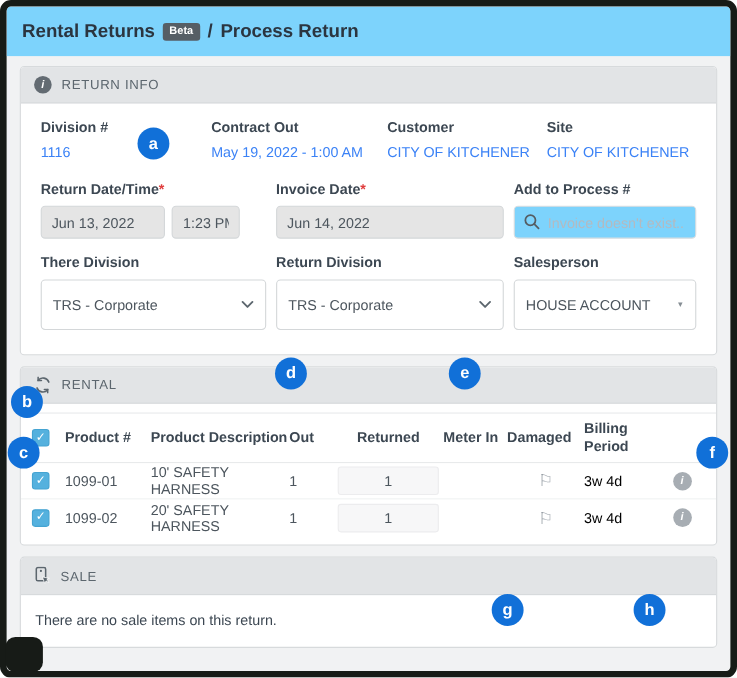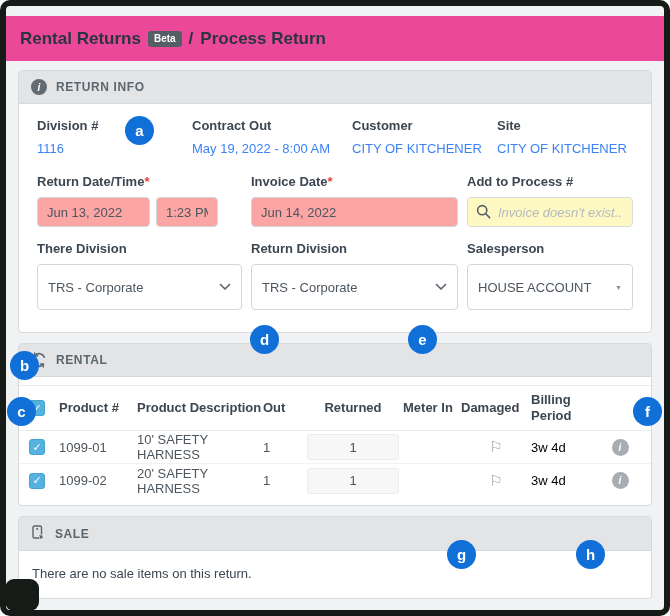--- a/index.html
+++ b/index.html
@@ -7,60 +7,60 @@
     font-family: "Liberation Sans", "DejaVu Sans", sans-serif;
     background: #fff;
     width: 670px; height: 616px;
   }
   .screen { position: relative; width: 670px; height: 616px; }
   .frame {
     position: absolute; inset: 0;
     border: 6px solid #171b17; border-radius: 10px;
     background: #f1f2f3; overflow: hidden;
   }
-  .topbar { background: #ec4899; padding: 13px 0 12px 14px; margin-top: 10px; }
+  .topbar { background: #7dd3fc; padding: 13px 0 12px 14px; }
   .title { font-size: 17px; font-weight: 700; color: #2b3540; display: flex; align-items: center; gap: 7px; }
   .beta-badge {
     background: #565e65; color: #fff; font-size: 10px; font-weight: 700;
     padding: 3px 6px; border-radius: 3px; line-height: 1; text-align: right;
   }
   .content { padding: 9px 12px 10px 12px; }
   .panel {
     background: #fff; border: 1px solid #d7dadc; border-radius: 4px;
     margin-bottom: 10px; overflow: hidden;
   }
   .panel-header {
     background: #e2e4e6; padding: 8px 12px; display: flex; align-items: center; gap: 9px;
     border-bottom: 1px solid #d7dadc;
   }
   .panel-header .ph-label {
-    font-size: 12px; font-weight: 700; color: #5c666e; letter-spacing: .6px;
+    font-size: 12px; font-weight: 400; color: #5c666e; letter-spacing: .6px;
   }
   .info-circle {
     width: 16px; height: 16px; border-radius: 50%; background: #636b72; color: #fff;
     font-size: 10px; font-weight: 700; display: flex; align-items: center; justify-content: center;
     font-style: italic;
   }
   .hdr-svg { display: flex; align-items: center; }
   
   .ri-body { padding: 12px 12px 14px 12px; }
   .ri-row1 { display: grid; grid-template-columns: 155px 160px 145px 1fr; padding: 2px 6px 12px 6px; }
   .field-label { font-size: 13px; font-weight: 700; color: #3c4752; margin-bottom: 8px; }
   .field-value { font-size: 13px; color: #3b82f6; }
   .req { color: #e03e3e; font-weight: 700; }
   .ri-row2, .ri-row3 { display: grid; grid-template-columns: 205px 207px 1fr; column-gap: 9px; padding: 6px 6px 8px 6px; }
   .inp {
-    height: 30px; border: 1px solid #d4d7d9; border-radius: 4px; background: #fca5a5;
+    height: 30px; border: 1px solid #d4d7d9; border-radius: 4px; background: #e5e5e5;
     font-size: 13px; color: #4d565e; padding: 0 9px; font-family: inherit; width: 100%;
   }
   .inp-pair { display: flex; gap: 6px; }
   .inp-date { width: 113px; }
   .inp-time { width: 62px; }
   .search-wrap { position: relative; }
-  .search-wrap .inp { background: #fef9c3; border-color: #dadddf; padding-left: 30px; font-style: italic; }
+  .search-wrap .inp { background: #7dd3fc; border-color: #dadddf; padding-left: 30px; }
   .search-wrap .inp::placeholder { color: #b4bac0; }
   .search-icon { position: absolute; left: 9px; top: 7px; }
   .sel {
     height: 46px; border: 1px solid #d4d7d9; border-radius: 4px; background: #fff;
     display: flex; align-items: center; justify-content: space-between;
     font-size: 13px; color: #4d565e; padding: 0 10px; cursor: pointer;
   }
   .sel2-arrow { font-size: 7px; color: #868e94; }
   
   .rt-head, .rt-row {
@@ -144,21 +144,21 @@
           <span class="ph-label">RETURN INFO</span>
         </div>
         <div class="ri-body">
           <div class="ri-row1">
             <div>
               <div class="field-label">Division #</div>
               <div class="field-value">1116</div>
             </div>
             <div>
               <div class="field-label">Contract Out</div>
-              <div class="field-value">May 19, 2022 - 8:00 AM</div>
+              <div class="field-value">May 19, 2022 - 1:00 AM</div>
             </div>
             <div>
               <div class="field-label">Customer</div>
               <div class="field-value">CITY OF KITCHENER</div>
             </div>
             <div>
               <div class="field-label">Site</div>
               <div class="field-value">CITY OF KITCHENER</div>
             </div>
           </div>

